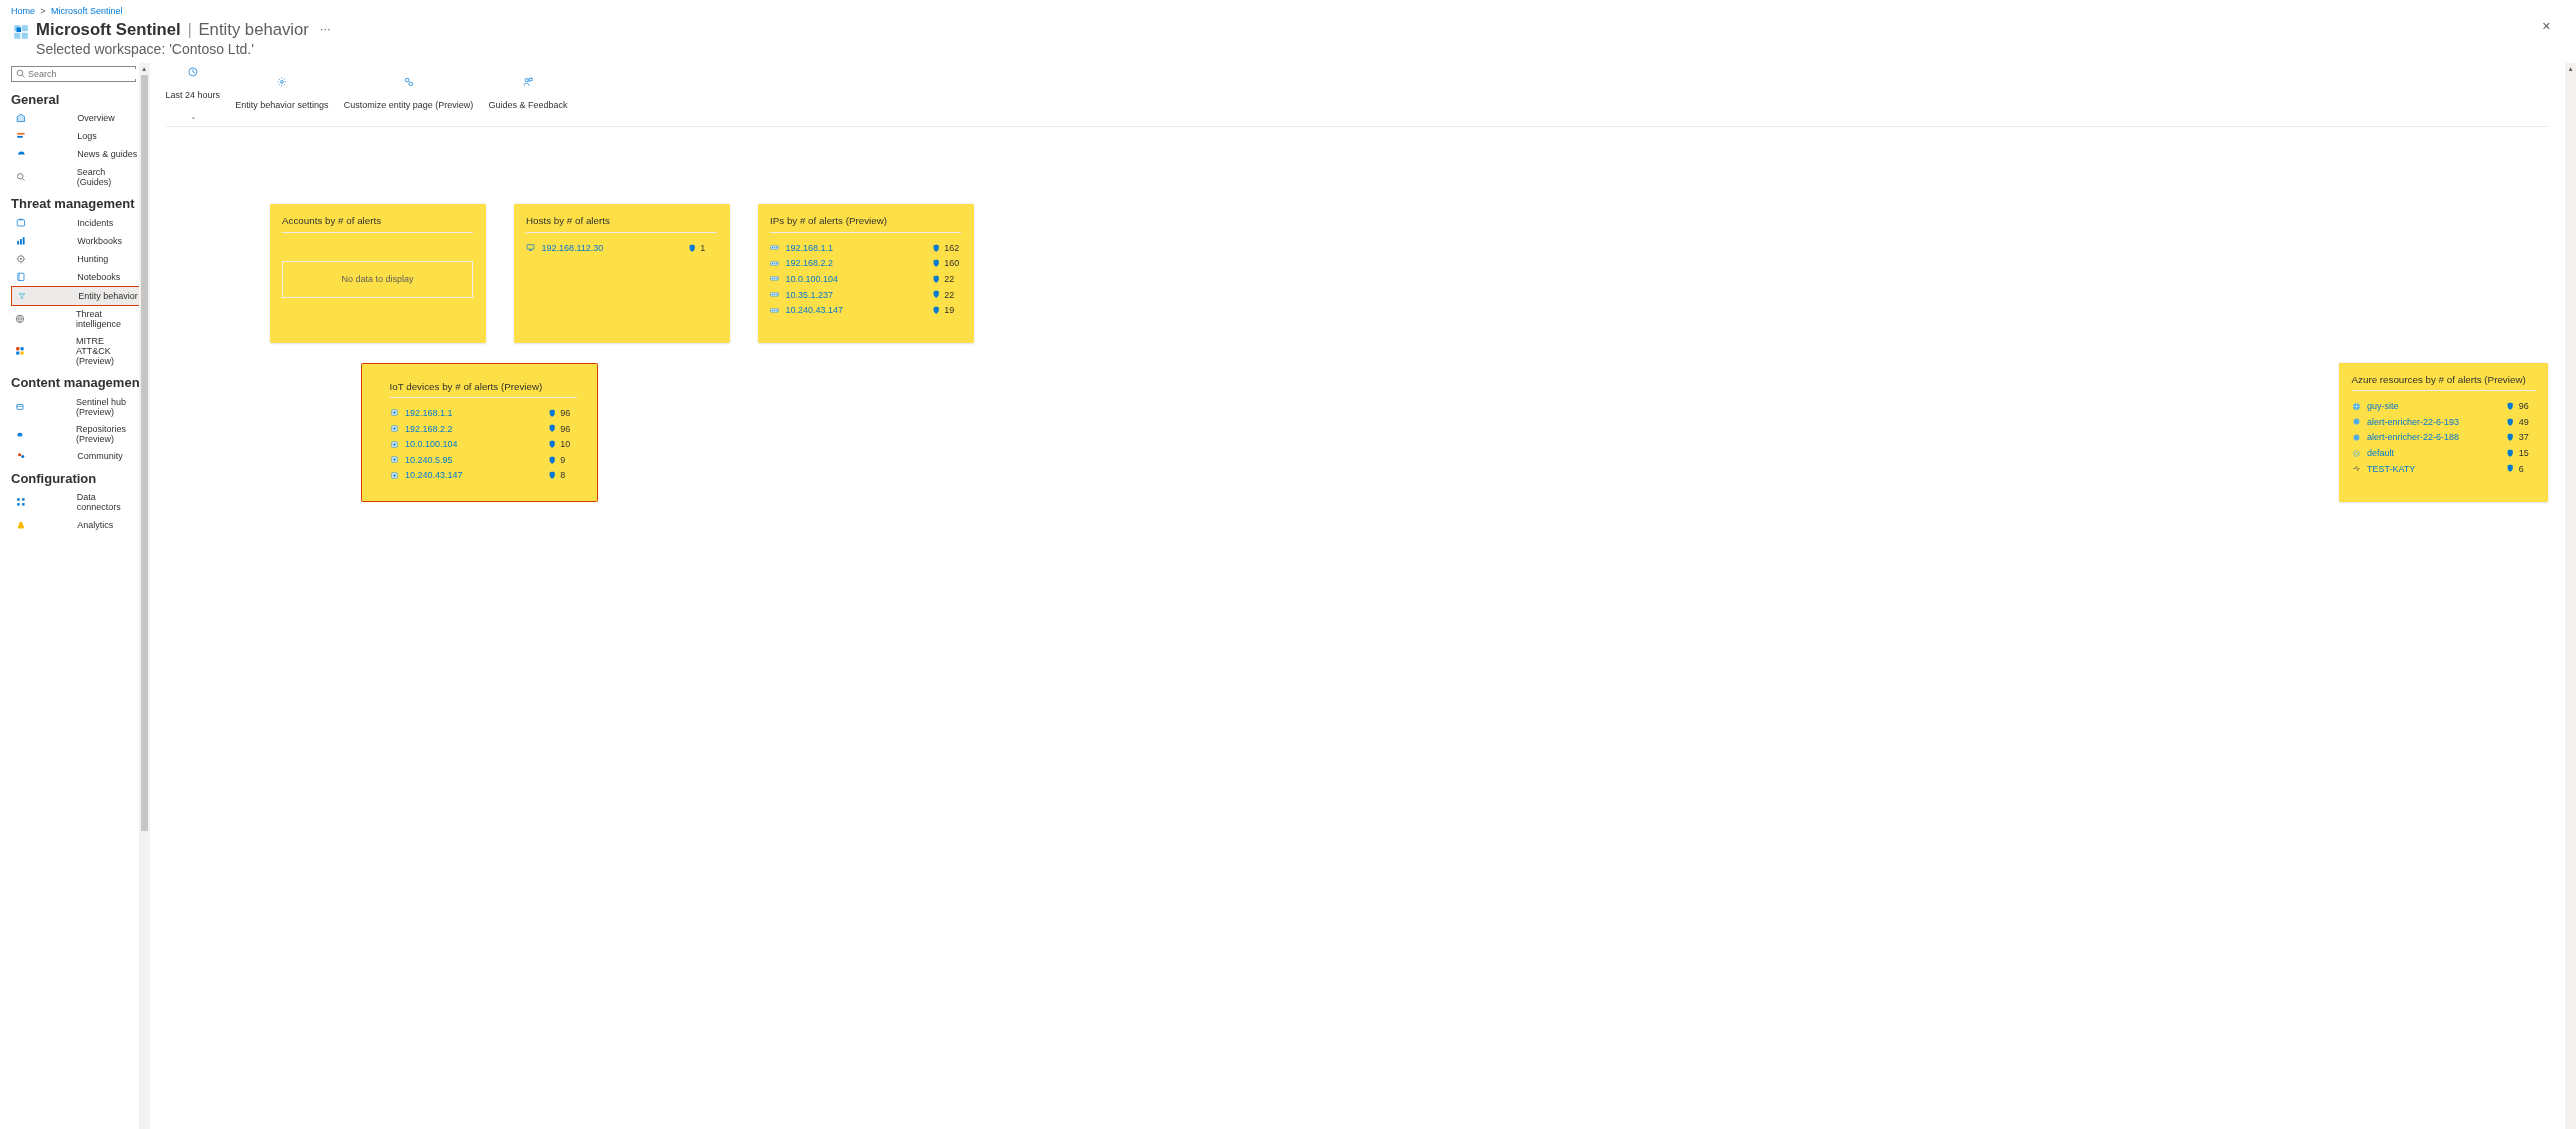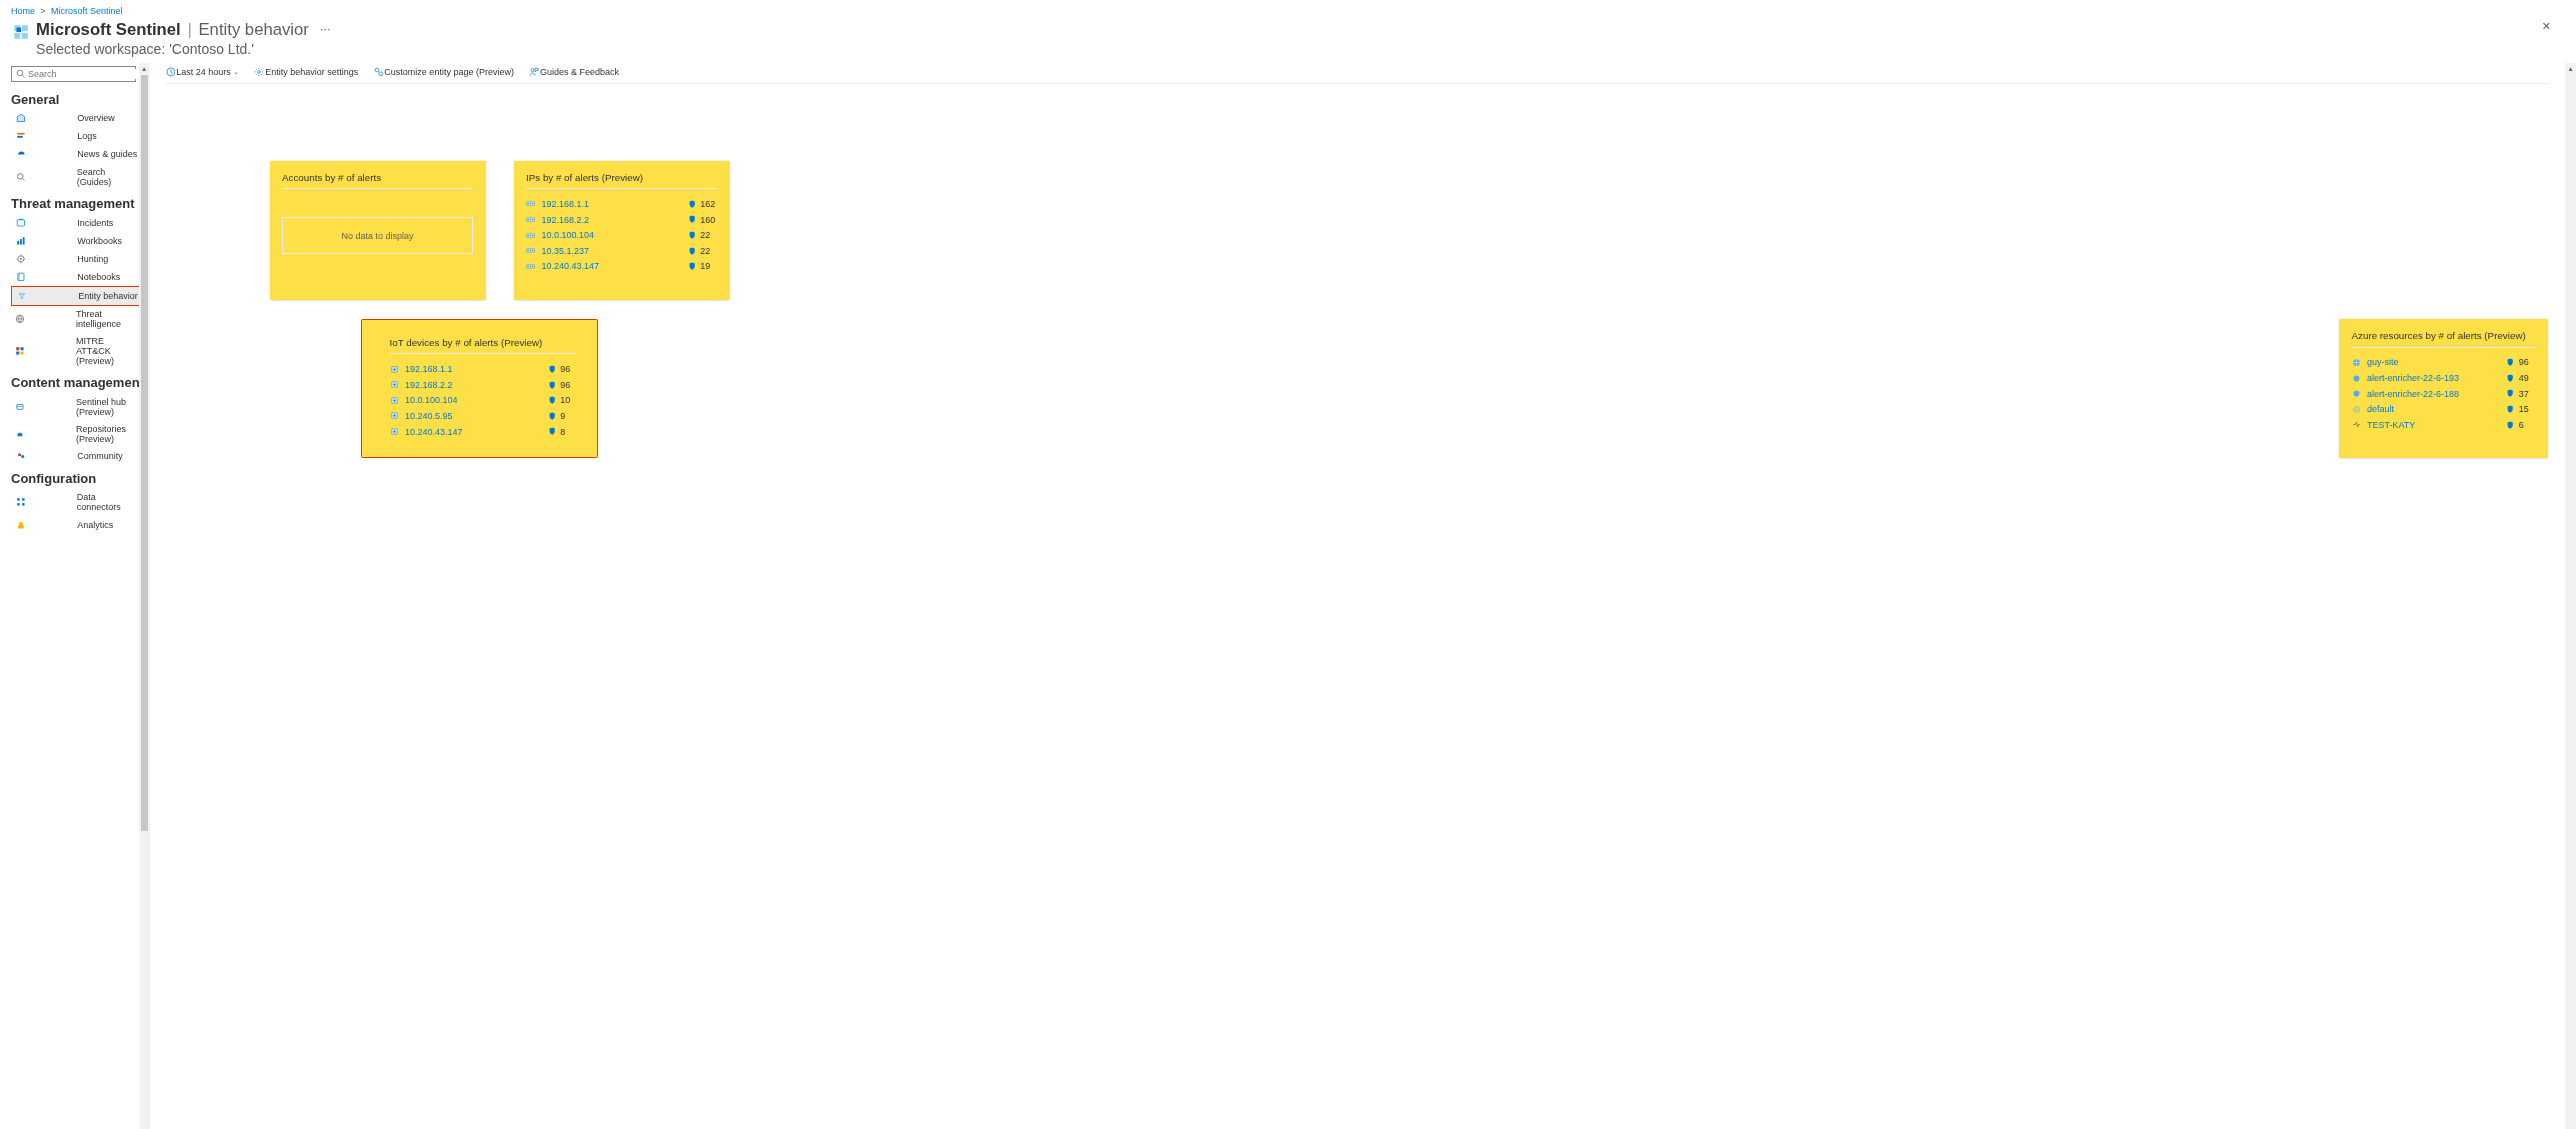--- a/index.html
+++ b/index.html
@@ -134,22 +134,22 @@
     padding-left: 19.5px;
   }
   .toolbar {
     display:flex; align-items:center;
     gap: 15.3px;
     padding: 4.2px 0 5.6px 0;
     border-bottom: 0.7px solid #edebe9;
     margin-right: 28px;
   }
   .toolbar .tool {
-    display:flex; align-items:center; gap:1px;
-    color:#323130; cursor:pointer; font-size:9px;
+    display:flex; align-items:center; gap:13px;
+    color:#323130; cursor:pointer; font-size:9px;flex-direction:column;
   }
   .toolbar .tool .icon { color:#0078d4; font-size:9.8px; }
   .toolbar .tool .chev { color:#605e5c; font-size:7px; margin-left:1.4px;}
 
   .content-scroll {
     flex:1; overflow:auto;
     padding: 77px 28px 14px 104px;
   }
   .cards-row {
     display:flex; gap:28px; margin-bottom:19.5px;
@@ -462,20 +462,40 @@
     </div>
 
     <div class="content-scroll">
 
       <div class="cards-row">
         <div class="card">
           <div class="card-title">Accounts by # of alerts</div>
           <div class="no-data">No data to display</div>
         </div>
         <div class="card">
+          <div class="card-title">Hosts by # of alerts</div>
+          <div id="hosts-body">
+              <div class="data-row">
+                <span class="row-icon">
+                  <svg width="9" height="9" viewBox="0 0 16 16">
+                    <rect x="2" y="3" width="12" height="8" rx="1" fill="none" stroke="#0078d4" stroke-width="1.3"></rect>
+                    <rect x="6" y="12" width="4" height="2" fill="#0078d4"></rect>
+                  </svg>
+                </span>
+                <a class="row-link">192.168.112.30</a>
+                <span class="shield">
+                  <svg width="8.4" height="8.4" viewBox="0 0 16 16">
+                    <path d="M8 1l5 2v4c0 4-3 7-5 8-2-1-5-4-5-8V3z" fill="#0078d4"></path>
+                  </svg>
+                </span>
+                <span class="count">1</span>
+              </div>
+            </div>
+        </div>
+        <div class="card">
           <div class="card-title">IPs by # of alerts (Preview)</div>
           <div id="ips-body">
               <div class="data-row">
                 <span class="row-icon">
                   <svg width="9" height="9" viewBox="0 0 16 16">
                     <rect x="1" y="5" width="14" height="6" rx="1" fill="#cde6f7" stroke="#0078d4" stroke-width="0.8"></rect>
                     <circle cx="4" cy="8" r="1" fill="#0078d4"></circle>
                     <circle cx="8" cy="8" r="1" fill="#0078d4"></circle>
                     <circle cx="12" cy="8" r="1" fill="#0078d4"></circle>
                   </svg>

